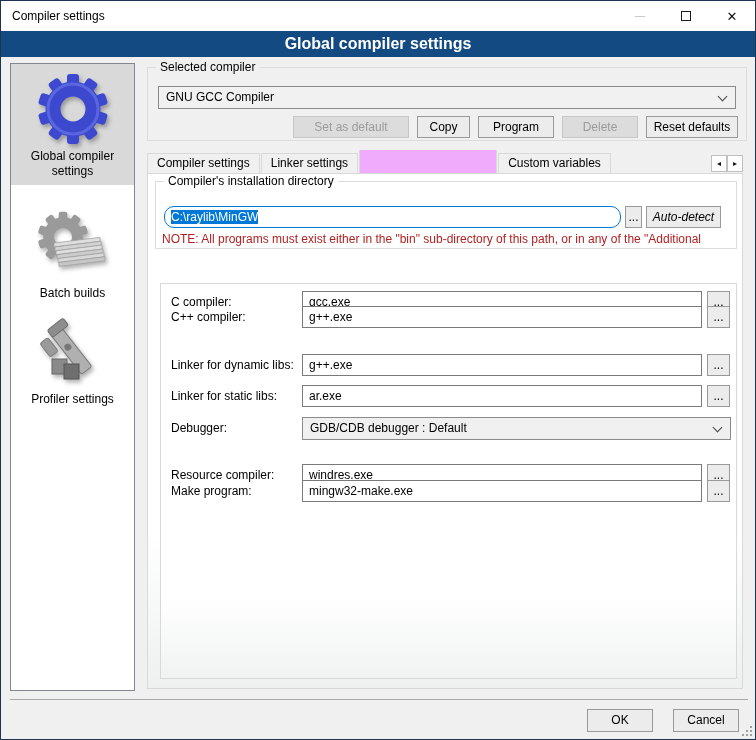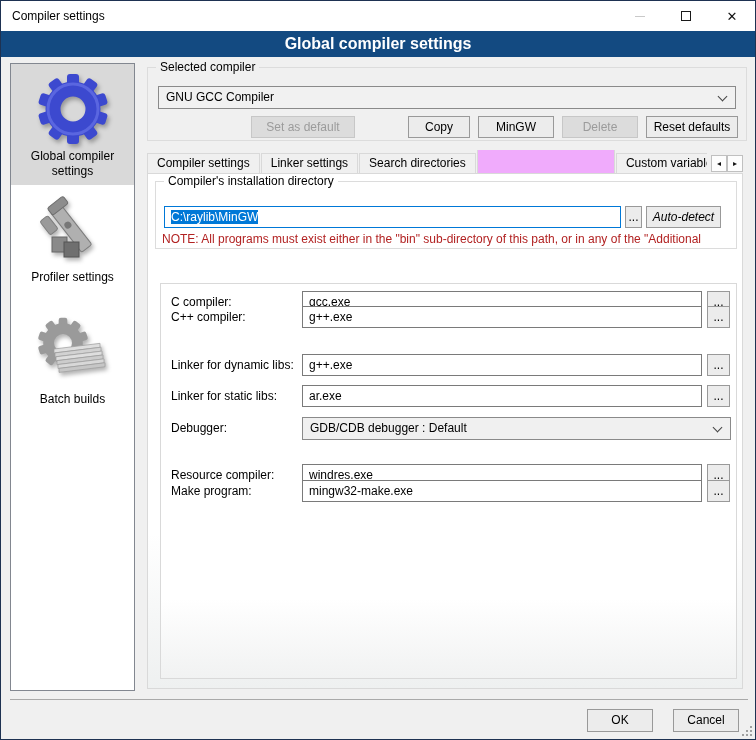--- a/index.html
+++ b/index.html
@@ -110,34 +110,20 @@
             <rect x="-6" y="-35" width="12" height="14" rx="3" transform="rotate(288)"></rect>
             <rect x="-6" y="-35" width="12" height="14" rx="3" transform="rotate(324)"></rect>
           </g>
           <circle r="20" fill="none" stroke="#3c49cf" stroke-width="15"></circle>
           <circle r="25" fill="none" stroke="#5a66e0" stroke-width="3"></circle>
         </g>
       </svg>
       <span class="lbl">Global compiler settings</span>
     </div>
 
-    <div class="side-item">
-      <svg class="icn" width="74" height="74" viewBox="0 0 74 74">
-        <g transform="rotate(-38 37 37)">
-          <rect x="30" y="10" width="13" height="50" rx="2" fill="#b0b0b0" stroke="#7d7d7d"></rect>
-          <rect x="16" y="10" width="10" height="17" rx="2" fill="#9a9a9a" stroke="#7d7d7d"></rect>
-          <rect x="30" y="4" width="20" height="9" rx="2" fill="#8d8d8d" stroke="#6e6e6e"></rect>
-          <circle cx="36" cy="30" r="3.5" fill="#777"></circle>
-        </g>
-        <rect x="16" y="44" width="15" height="15" fill="#8a8a8a" stroke="#666"></rect>
-        <rect x="28" y="49" width="15" height="15" fill="#6f6f6f" stroke="#555"></rect>
-      </svg>
-      <span class="lbl">Profiler settings</span>
-    </div>
-
     <div class="side-item mt">
       <svg class="icn" width="74" height="74" viewBox="0 0 74 74">
         <g transform="translate(27,28) scale(0.72)" fill="#9a9a9a">
           <g>
             <rect x="-6" y="-35" width="12" height="14" rx="3"></rect>
             <rect x="-6" y="-35" width="12" height="14" rx="3" transform="rotate(36)"></rect>
             <rect x="-6" y="-35" width="12" height="14" rx="3" transform="rotate(72)"></rect>
             <rect x="-6" y="-35" width="12" height="14" rx="3" transform="rotate(108)"></rect>
             <rect x="-6" y="-35" width="12" height="14" rx="3" transform="rotate(144)"></rect>
             <rect x="-6" y="-35" width="12" height="14" rx="3" transform="rotate(180)"></rect>
@@ -152,56 +138,69 @@
           <rect x="0" y="0" width="46" height="4" fill="#dedede" stroke="#9e9e9e" stroke-width="0.7"></rect>
           <rect x="1" y="4" width="46" height="4" fill="#d2d2d2" stroke="#9e9e9e" stroke-width="0.7"></rect>
           <rect x="2" y="8" width="46" height="4" fill="#dedede" stroke="#9e9e9e" stroke-width="0.7"></rect>
           <rect x="3" y="12" width="46" height="4" fill="#cccccc" stroke="#9e9e9e" stroke-width="0.7"></rect>
           <rect x="4" y="16" width="46" height="4" fill="#d8d8d8" stroke="#9e9e9e" stroke-width="0.7"></rect>
           <rect x="5" y="20" width="46" height="4" fill="#c6c6c6" stroke="#9e9e9e" stroke-width="0.7"></rect>
         </g>
       </svg>
       <span class="lbl">Batch builds</span>
     </div>
+
+    <div class="side-item">
+      <svg class="icn" width="74" height="74" viewBox="0 0 74 74">
+        <g transform="rotate(-38 37 37)">
+          <rect x="30" y="10" width="13" height="50" rx="2" fill="#b0b0b0" stroke="#7d7d7d"></rect>
+          <rect x="16" y="10" width="10" height="17" rx="2" fill="#9a9a9a" stroke="#7d7d7d"></rect>
+          <rect x="30" y="4" width="20" height="9" rx="2" fill="#8d8d8d" stroke="#6e6e6e"></rect>
+          <circle cx="36" cy="30" r="3.5" fill="#777"></circle>
+        </g>
+        <rect x="16" y="44" width="15" height="15" fill="#8a8a8a" stroke="#666"></rect>
+        <rect x="28" y="49" width="15" height="15" fill="#6f6f6f" stroke="#555"></rect>
+      </svg>
+      <span class="lbl">Profiler settings</span>
+    </div>
   </div>
 
   <div class="gbox" style="left:146px; top:66px; width:600px; height:74px;">
     <span class="glabel on-gray">Selected compiler</span>
     <div class="combo" style="left:10px; top:18px; width:578px;">
       <span class="cval">GNU GCC Compiler</span>
       <span class="chev"></span>
     </div>
     <div class="btnrow" style="right:8px; top:48px;">
-      <button class="btn disabled" style="width:104px;">Set as default</button>
-      <button class="btn" style="width:62px;margin-left:45px;">Copy</button>
-      <button class="btn" style="width:76px;">MinGW</button>
+      <button class="btn disabled" style="width:116px;">Set as default</button>
+      <button class="btn" style="width:53px;">Copy</button>
+      <button class="btn" style="width:76px;">Program</button>
       <button class="btn disabled" style="width:76px;">Delete</button>
       <button class="btn" style="width:92px;">Reset defaults</button>
     </div>
   </div>
 
   <div class="nb" style="left:146px; top:149px; width:596px; height:539px;">
     <div class="strip" style="width:560px;">
       <div class="tab">Compiler settings</div>
       <div class="tab">Linker settings</div>
-      <div class="tab">Search directories</div>
       <div class="tab active">Toolchain executables</div>
       <div class="tab">Custom variables</div>
 
     </div>
     <div class="tab-arrows">
       <button class="arrow-btn"><span>◂</span></button>
       <button class="arrow-btn"><span>▸</span></button>
     </div>
 
     <div class="page">
 
       <div class="gbox" style="left:7px; top:7px; width:582px; height:68px; border-color:#dcdcdc;">
         <span class="glabel on-white">Compiler's installation directory</span>
-        <div class="tbox focused" style="left:8px; top:24px; width:457px;">
+        <div class="tbox focused" style="left:8px; top:24px; width:457px;border-radius:10px;">
           <span class="sel">C:\raylib\MinGW</span>
         </div>
         <button class="btn" style="position:absolute; left:469px; top:24px; width:17px; height:22px; line-height:18px;">...</button>
         <button class="btn" style="position:absolute; left:490px; top:24px; width:75px; height:22px; line-height:20px;font-style:italic;">Auto-detect</button>
         <div class="note" style="left:6px; top:50px; width:572px;">NOTE: All programs must exist either in the "bin" sub-directory of this path, or in any of the "Additional</div>
       </div>
 
       <div class="nb" style="left:12px; top:86px; width:577px; height:419px;">
         <div class="page" style="background:linear-gradient(180deg,#ffffff 80%, #f1f2f2 100%);">
 

